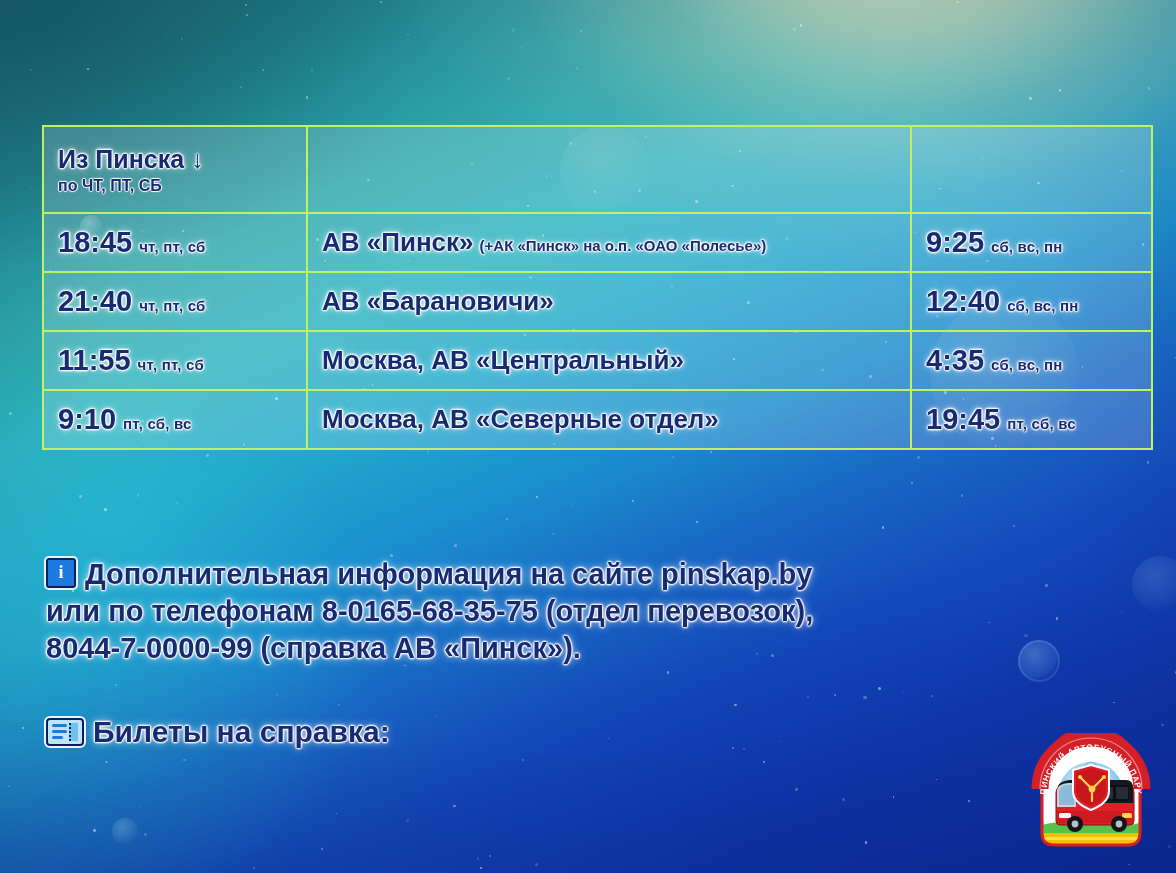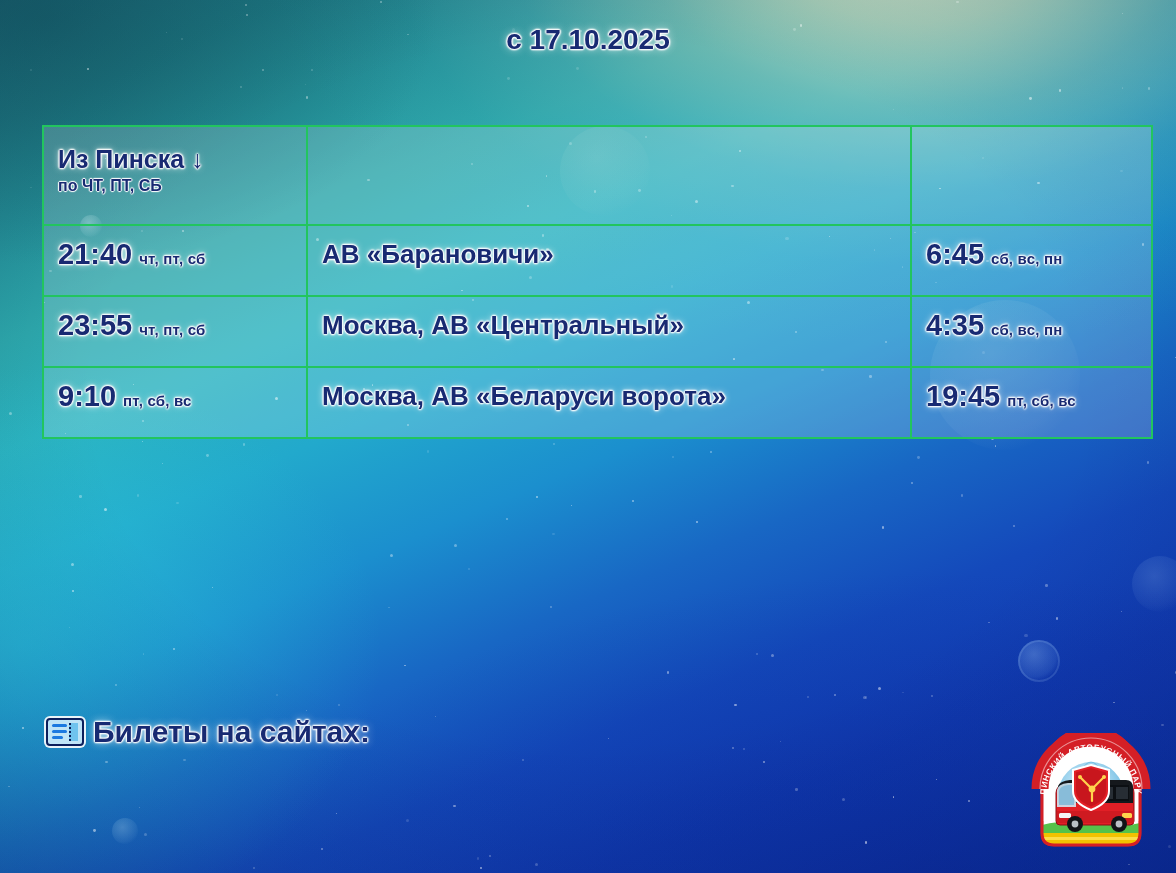--- a/index.html
+++ b/index.html
@@ -155,23 +155,23 @@
     position: absolute;
     left: 42px;
     top: 125px;
     width: 1061px;
     border-collapse: collapse;
     table-layout: fixed;
     z-index: 5;
     box-shadow: 0 0 0 0 rgba(0,0,0,0);
   }
   .sched td {
-    border: 2px solid #22c55e;
+    border: 2px solid #bef264;
     background: rgba(255,255,255,0.18);
-    padding: 0 0 12px 14px;
+    padding: 0 0 0 14px;
     vertical-align: middle;
     height: 57px;
   }
   .sched tr.header-row td { height: 85px; }
   .sched tr.footer-row td { height: 82px; }
   .col-a { width: 248px; }
   .col-b { width: 588px; }
   .col-c { width: 225px; }
 
   .dirname {
@@ -541,60 +541,76 @@
       <i style="left:48.9px;top:269.6px;width:2.9px;height:2.9px;opacity:0.37"></i>
       <i style="left:546.1px;top:248.3px;width:2.7px;height:2.7px;opacity:0.58"></i>
       <i style="left:1037.2px;top:181.5px;width:2.9px;height:2.9px;opacity:0.73"></i>
       <i style="left:645.2px;top:135.6px;width:2.1px;height:2.1px;opacity:0.41"></i>
       <i style="left:212.1px;top:587.0px;width:1.3px;height:1.3px;opacity:0.75"></i>
       <i style="left:878.2px;top:686.7px;width:3.1px;height:3.1px;opacity:0.82"></i>
       <i style="left:829.3px;top:236.2px;width:1.1px;height:1.1px;opacity:0.84"></i>
     </div>
 
   <div class="title-wrap">
-    <div class="subtitle">с 17.10.2025</div>
   </div>
 
   <table class="sched">
     <tbody>
       <tr class="header-row">
         <td class="col-a">
           <div class="dirname">
             <span>Из Пинска</span>
             <span>↓</span>
           </div>
           <div class="dirdays">по ЧТ, ПТ, СБ</div>
         </td>
         <td class="col-b"></td>
         <td class="col-c"></td>
       </tr>
 
+      <tr>
+        <td class="col-a">
+          <div class="time">
+            <span>18:45</span><span class="days">чт, пт, сб</span>
+          </div>
+        </td>
+        <td class="col-b">
+          <div class="station">
+            <span>АВ «Пинск»</span><span class="note">(+АК «Пинск» на о.п. «ОАО «Полесье»)</span>
+          </div>
+        </td>
+        <td class="col-c">
+          <div class="time">
+            <span>9:25</span><span class="days">сб, вс, пн</span>
+          </div>
+        </td>
+      </tr>
 
       <tr>
         <td class="col-a">
           <div class="time">
             <span>21:40</span><span class="days">чт, пт, сб</span>
           </div>
         </td>
         <td class="col-b">
           <div class="station">
             <span>АВ «Барановичи»</span><span class="note"></span>
           </div>
         </td>
         <td class="col-c">
           <div class="time">
-            <span>6:45</span><span class="days">сб, вс, пн</span>
+            <span>12:40</span><span class="days">сб, вс, пн</span>
           </div>
         </td>
       </tr>
 
       <tr>
         <td class="col-a">
           <div class="time">
-            <span>23:55</span><span class="days">чт, пт, сб</span>
+            <span>11:55</span><span class="days">чт, пт, сб</span>
           </div>
         </td>
         <td class="col-b">
           <div class="station">
             <span>Москва, АВ «Центральный»</span><span class="note"></span>
           </div>
         </td>
         <td class="col-c">
           <div class="time">
             <span>4:35</span><span class="days">сб, вс, пн</span>
@@ -603,37 +619,44 @@
       </tr>
 
       <tr>
         <td class="col-a">
           <div class="time">
             <span>9:10</span><span class="days">пт, сб, вс</span>
           </div>
         </td>
         <td class="col-b">
           <div class="station">
-            <span>Москва, АВ «Беларуси ворота»</span><span class="note"></span>
+            <span>Москва, АВ «Северные отдел»</span><span class="note"></span>
           </div>
         </td>
         <td class="col-c">
           <div class="time">
             <span>19:45</span><span class="days">пт, сб, вс</span>
           </div>
         </td>
       </tr>
 
     </tbody>
   </table>
 
+  <div class="info">
+    <div class="infoline">
+      <span class="ico ico-info"></span><span>Дополнительная информация на сайте pinskap.by</span>
+    </div>
+    <div class="infoline">или по телефонам 8-0165-68-35-75 (отдел перевозок),</div>
+    <div class="infoline">8044-7-0000-99 (справка АВ «Пинск»).</div>
+  </div>
 
   <div class="tickets">
     <div class="head">
-      <span class="ico ico-ticket"><i></i><i></i><i></i><b></b></span><span>Билеты на сайтах:</span>
+      <span class="ico ico-ticket"><i></i><i></i><i></i><b></b></span><span>Билеты на справка:</span>
     </div>
   </div>
 
   <div class="logo">
     <svg viewBox="0 0 122 122" width="122" height="122" aria-hidden="true">
       <defs>
         <clipPath id="badgeClip">
           <path d="M12 44 A49 49 0 0 1 110 44 L110 100 Q110 112 98 112 L24 112 Q12 112 12 100 Z"></path>
         </clipPath>
         <path id="arcPath" d="M 16 62 A 45 45 0 0 1 106 62"></path>

